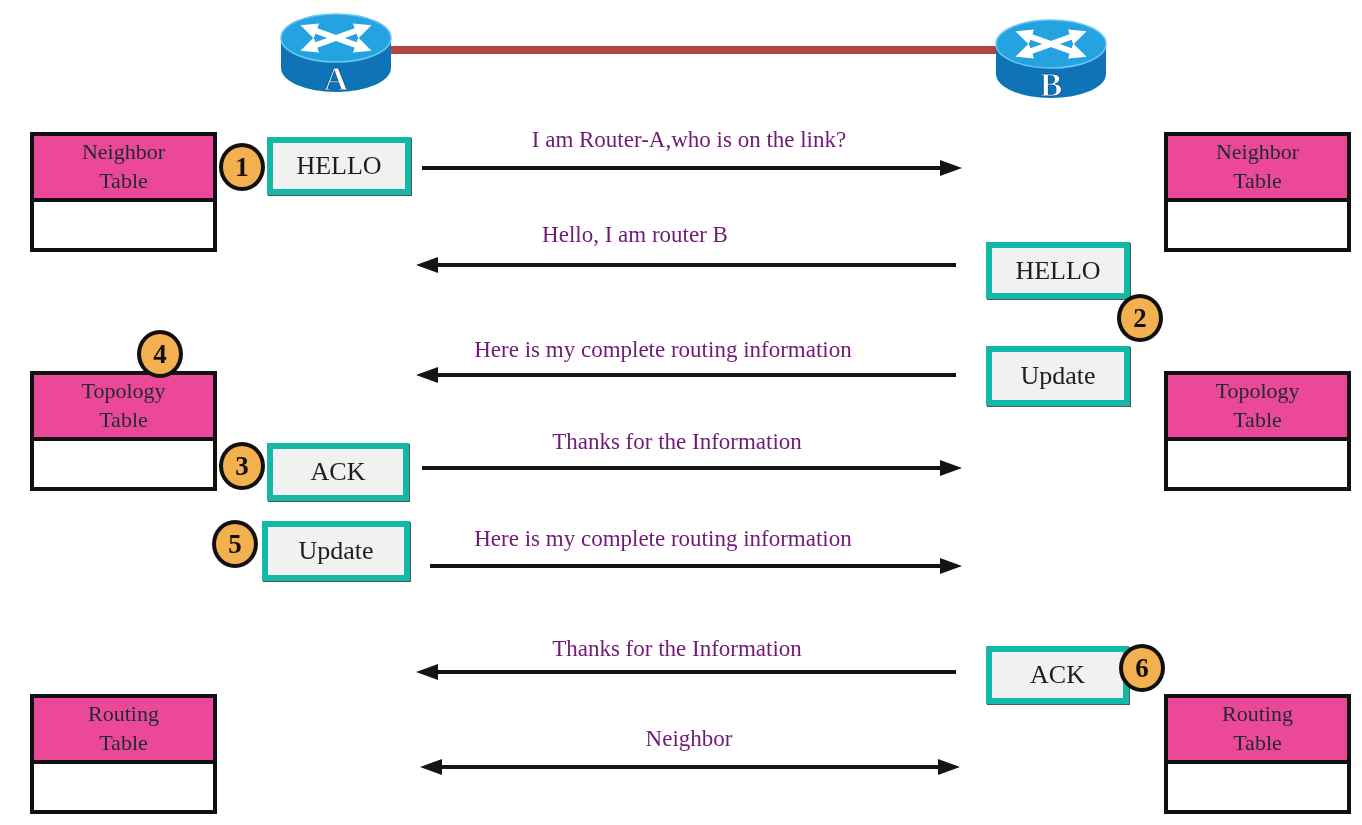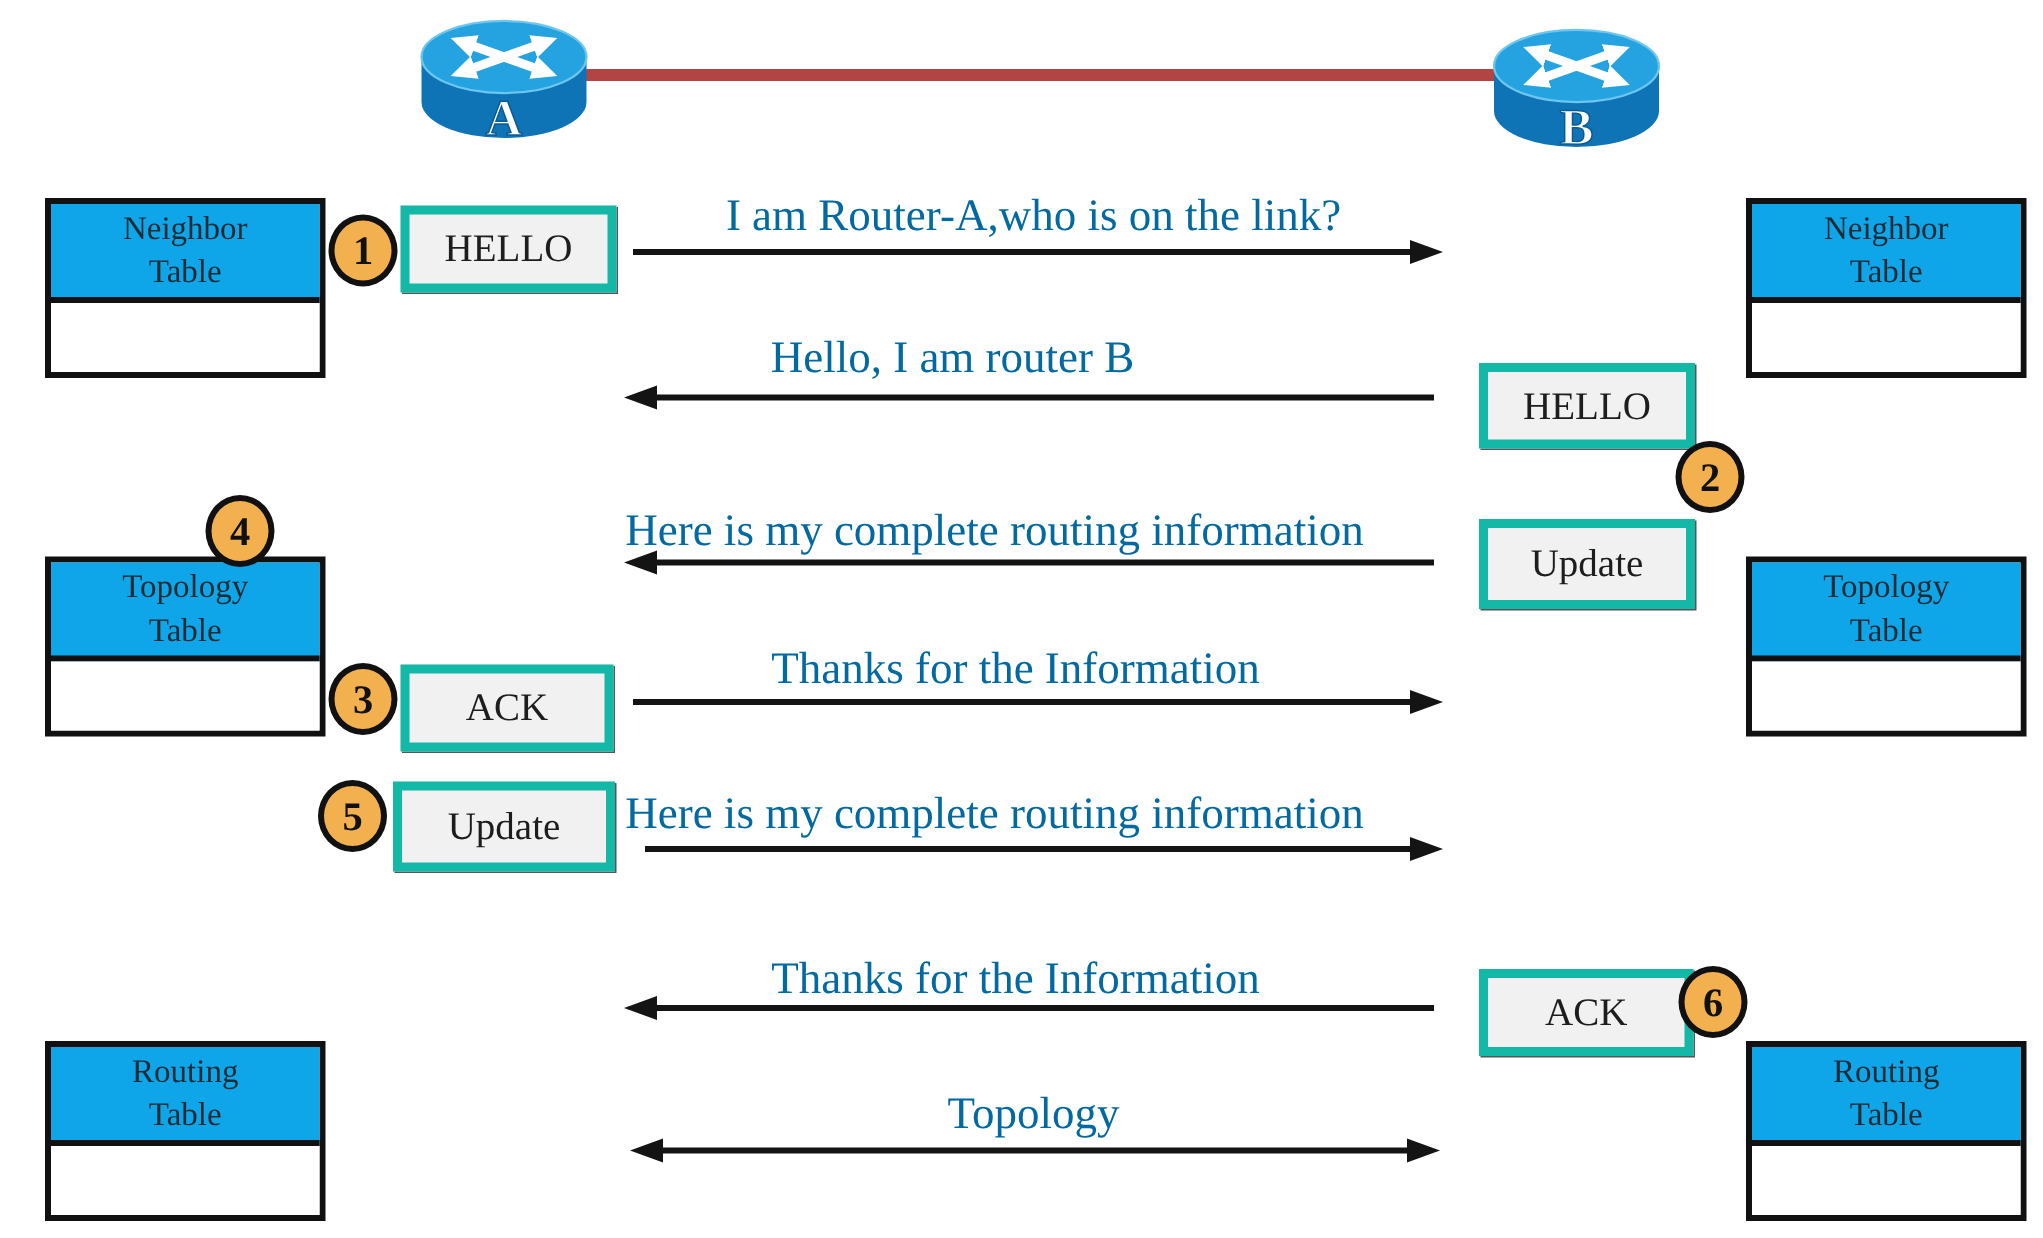--- a/index.html
+++ b/index.html
@@ -30,21 +30,21 @@
   
   .ntable {
     position: absolute;
     width: 179px;
     border: 4px solid #111111;
     background: #ffffff;
     z-index: 2;
   }
   .ntable-header {
     height: 62px;
-    background: #0ea5e9;
+    background: #ec4899;
     border-bottom: 4px solid #111111;
     display: flex; align-items: center; justify-content: center;
     font-size: 22px; line-height: 1.3;
     color: #1c2b33;
     text-align: center;
   }
   .ntable-header span { display: block; width: 112px; margin: 0 auto; }
   .ntable-body { height: 46px; background: #ffffff; }
 
   
@@ -117,22 +117,22 @@
     width: 0; height: 0;
     border-right: 22px solid #141414;
     border-top: 8px solid transparent;
     border-bottom: 8px solid transparent;
   }
 
   .msg-text {
     position: absolute;
     width: 534px;
     text-align: center;
-    font-size: 30px;
-    color: #0369a1;
+    font-size: 23px;
+    color: #701a75;
     z-index: 2;
     white-space: nowrap;
   }
 </style>
 </head>
 <body>
 
 <div class="canvas">
 
   <div class="link-line"></div>
@@ -234,16 +234,16 @@
 
   <div class="msg-text" style="left:410px; top:429px;">Thanks for the Information</div>
   <div class="arrow right" style="left:422px; top:466px; width:520px;"></div>
 
   <div class="msg-text" style="left:396px; top:526px;">Here is my complete routing information</div>
   <div class="arrow right" style="left:430px; top:564px; width:512px;"></div>
 
   <div class="msg-text" style="left:410px; top:636px;">Thanks for the Information</div>
   <div class="arrow left" style="left:436px; top:670px; width:520px;"></div>
 
-  <div class="msg-text" style="left:422px; top:726px;">Topology</div>
+  <div class="msg-text" style="left:422px; top:726px;">Neighbor</div>
   <div class="arrow both" style="left:440px; top:765px; width:500px;"></div>
 
 </div>
 
 </body></html>

